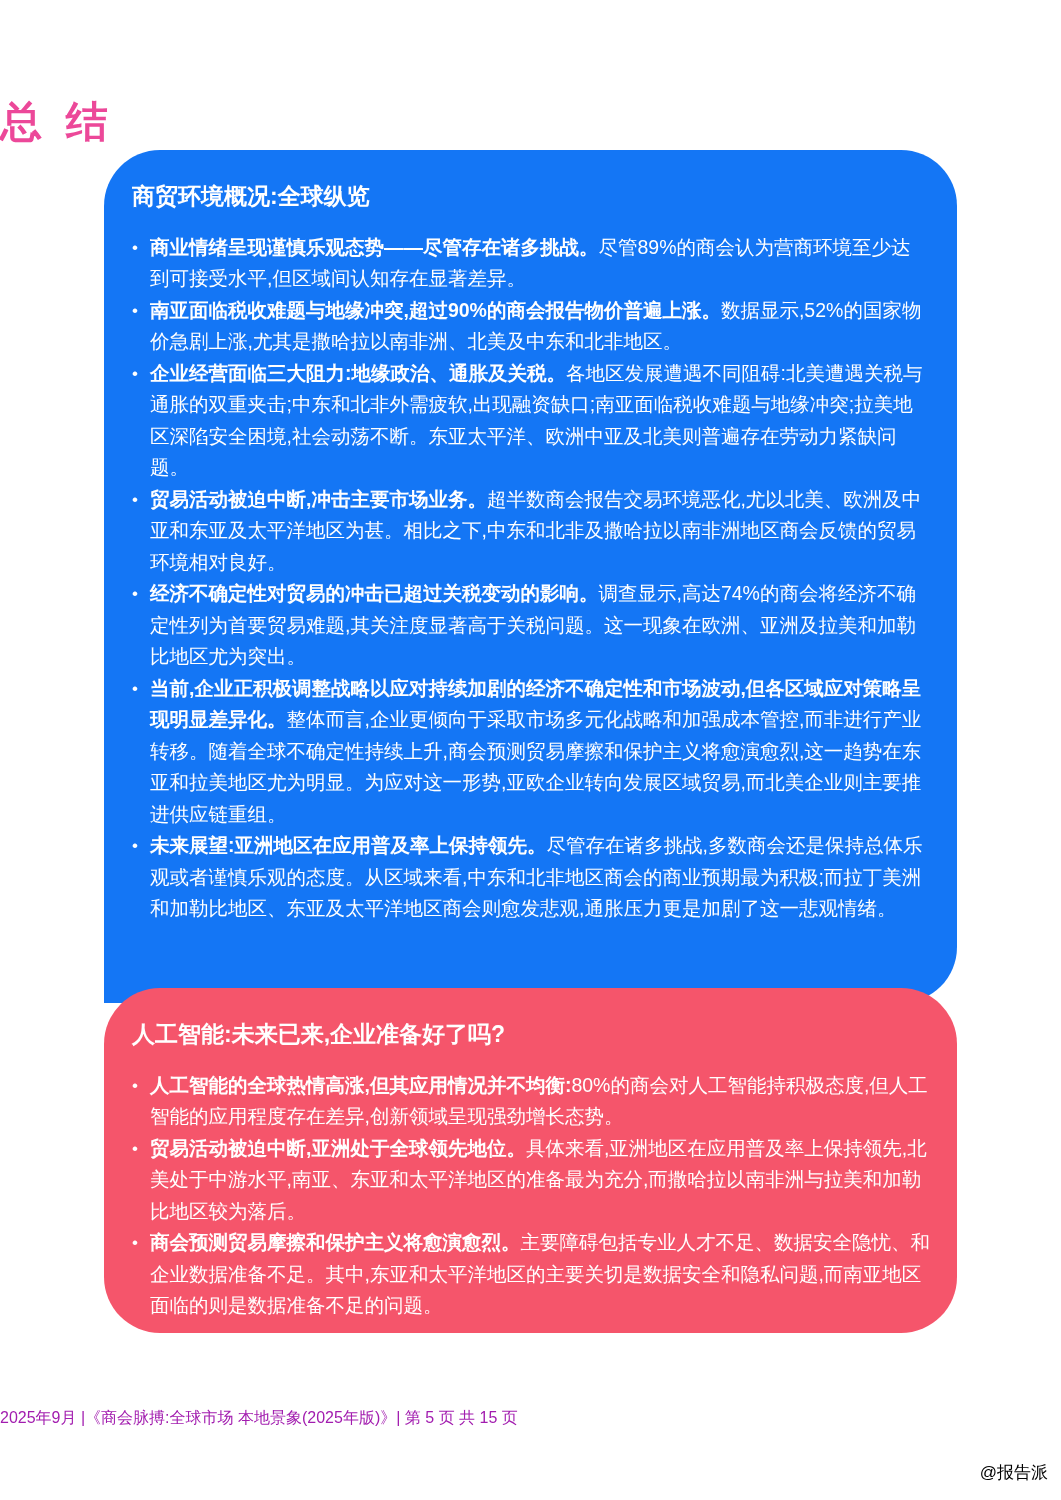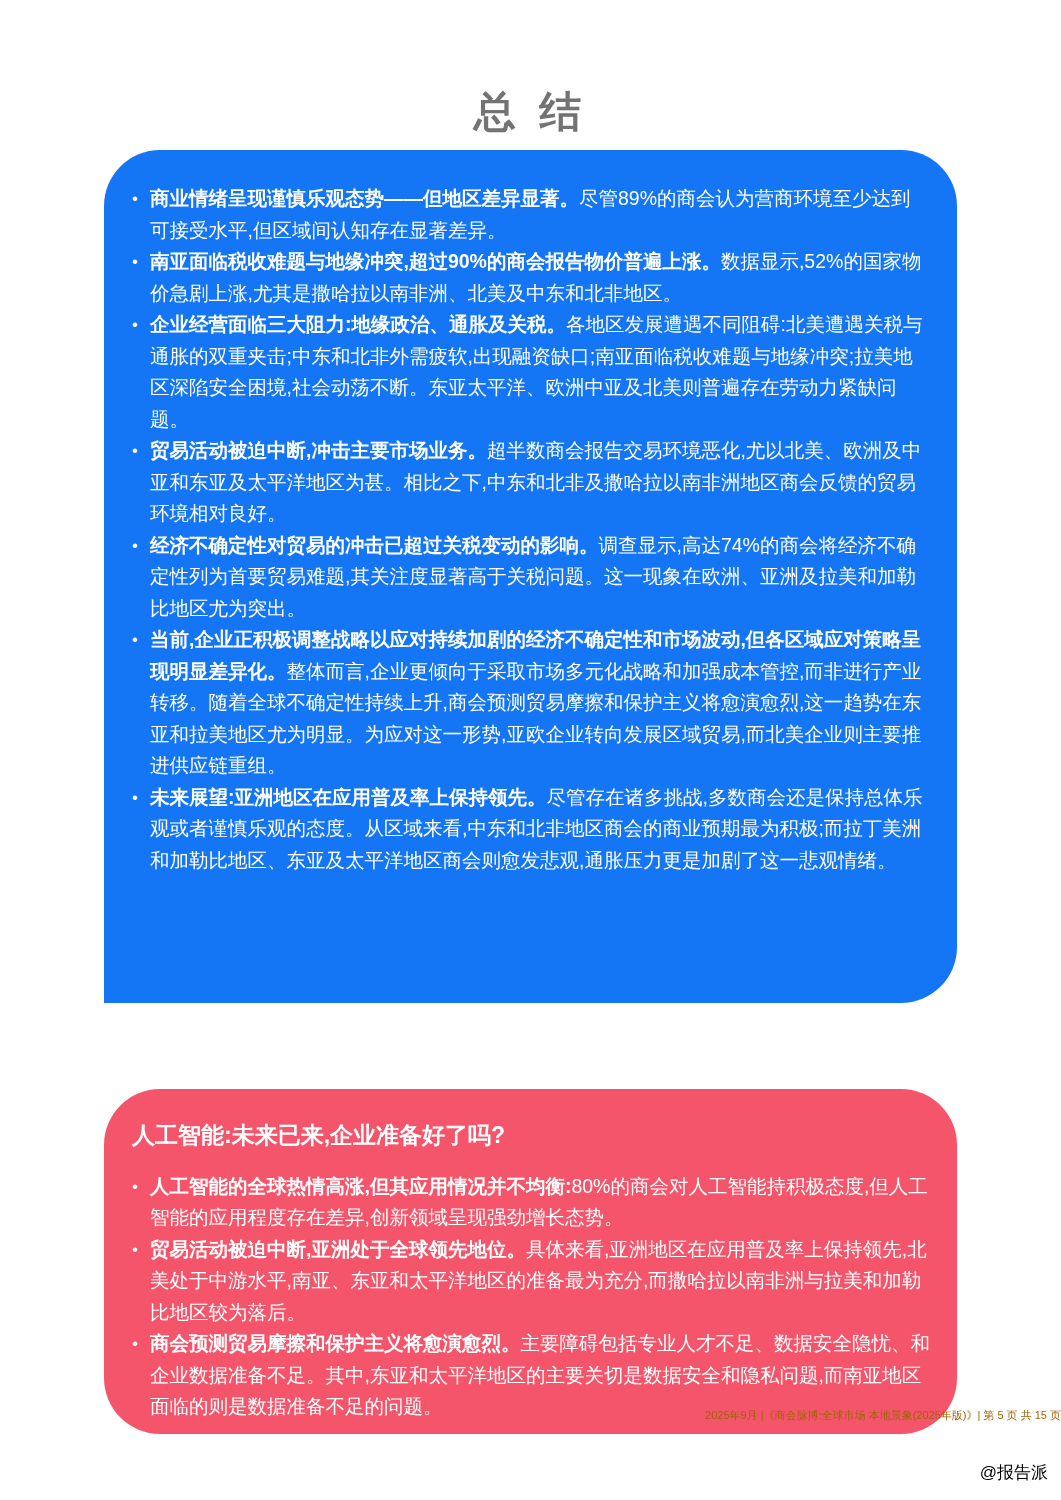--- a/index.html
+++ b/index.html
@@ -6,46 +6,45 @@
   .page {
     position: relative;
     width: 1061px;
     height: 1500px;
     background: #ffffff;
     font-family: "Liberation Sans", sans-serif;
     overflow: hidden;
   }
   .page-title {
     position: absolute;
-    top: 84px;
+    top: 94px;
     left: 0;
     width: 100%;
     margin: 0;
-    text-align: center;
     font-size: 42px;
     font-weight: bold;
-    color: #737373;
+    color: #ec4899;
     letter-spacing: 6px;
   }
   .card {
     position: absolute;
     left: 104px;
     width: 853px;
     box-sizing: border-box;
     color: #ffffff;
     padding: 33px 27px 0 28px;
   }
   .card-blue {
     top: 150px;
     height: 853px;
     background: #1476F5;
     border-radius: 56px 56px 56px 0;
   }
   .card-red {
-    top: 1089px;
+    top: 988px;
     height: 345px;
     background: #F5556B;
     border-radius: 56px;
   }
   .card-heading {
     margin: 0 0 21px 0;
     font-size: 23px;
     font-weight: bold;
     line-height: 1.2;
   }
@@ -66,44 +65,45 @@
     width: 18px;
     font-size: 17px;
   }
   .bullet-text { margin: 0; flex: 1 1 auto; }
   .bullet-text strong { font-weight: bold; }
   .page-footer {
     position: absolute;
     top: 1408px;
     left: 0;
     width: 100%;
-    text-align: right;
-    font-size: 11px;
-    color: #a16207;
+    text-align: left;
+    font-size: 16px;
+    color: #a21caf;
   }
   .watermark {
     position: absolute;
     top: 1461px;
     right: 13px;
     font-size: 17px;
     color: #000000;
   }
 </style>
 </head>
 <body>
 
 <div class="page">
 
   <h1 class="page-title">总 结</h1>
 
   <section class="card card-blue">
+    <h2 class="card-heading">商贸环境概况:全球纵览</h2>
     <ul class="bullets">
       <li>
         <span class="dot">•</span>
-        <p class="bullet-text"><strong>商业情绪呈现谨慎乐观态势——但地区差异显著。</strong><span>尽管89%的商会认为营商环境至少达到可接受水平,但区域间认知存在显著差异。</span></p>
+        <p class="bullet-text"><strong>商业情绪呈现谨慎乐观态势——尽管存在诸多挑战。</strong><span>尽管89%的商会认为营商环境至少达到可接受水平,但区域间认知存在显著差异。</span></p>
       </li>
       <li>
         <span class="dot">•</span>
         <p class="bullet-text"><strong>南亚面临税收难题与地缘冲突,超过90%的商会报告物价普遍上涨。</strong><span>数据显示,52%的国家物价急剧上涨,尤其是撒哈拉以南非洲、北美及中东和北非地区。</span></p>
       </li>
       <li>
         <span class="dot">•</span>
         <p class="bullet-text"><strong>企业经营面临三大阻力:地缘政治、通胀及关税。</strong><span>各地区发展遭遇不同阻碍:北美遭遇关税与通胀的双重夹击;中东和北非外需疲软,出现融资缺口;南亚面临税收难题与地缘冲突;拉美地区深陷安全困境,社会动荡不断。东亚太平洋、欧洲中亚及北美则普遍存在劳动力紧缺问题。</span></p>
       </li>
       <li>

